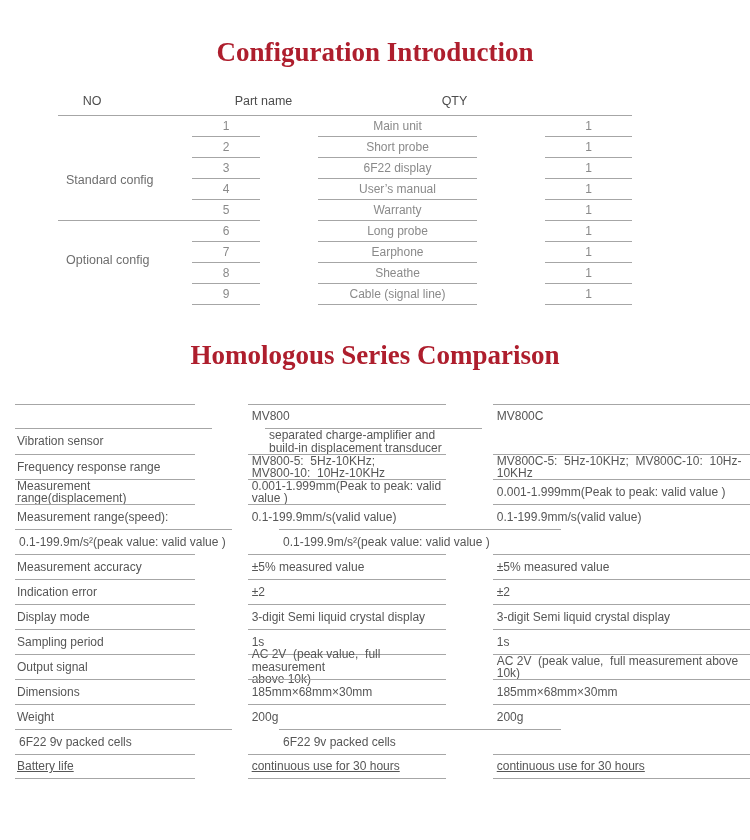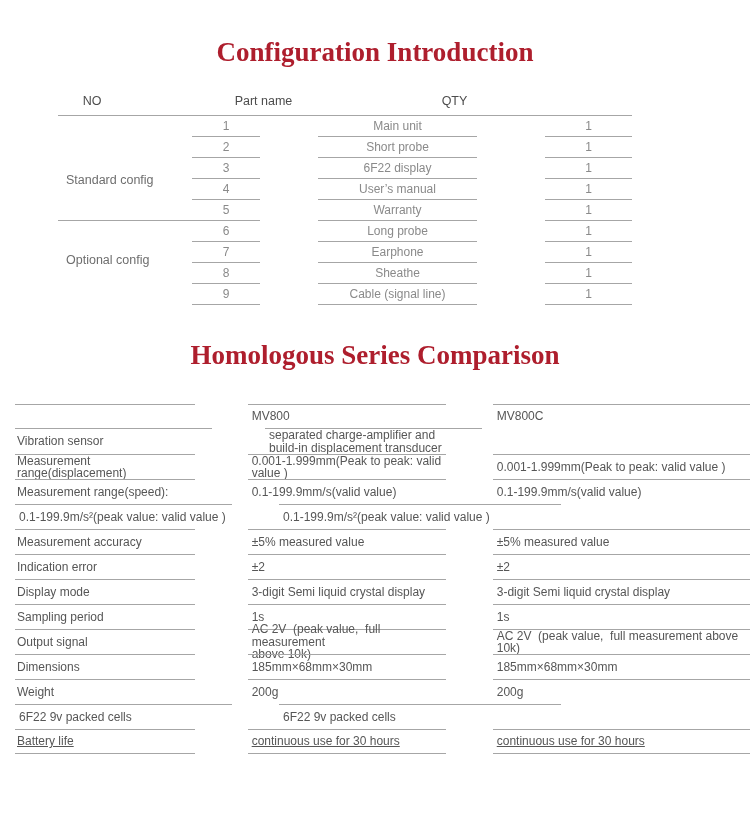--- a/index.html
+++ b/index.html
@@ -165,20 +165,26 @@
       <div class="t2-label"></div>
       <div class="t2-a">MV800</div>
       <div class="t2-b">MV800C</div>
     </div>
     <div class="t2-row h26">
       <div class="t2-label">Vibration sensor</div>
       <div class="t2-a">separated charge-amplifier and
 build-in displacement transducer</div>
     </div>
     <div class="t2-row">
+      <div class="t2-label">Frequency response range</div>
+      <div class="t2-a">MV800-5:  5Hz-10KHz;
+MV800-10:  10Hz-10KHz</div>
+      <div class="t2-b">MV800C-5:  5Hz-10KHz;  MV800C-10:  10Hz-10KHz</div>
+    </div>
+    <div class="t2-row">
       <div class="t2-label">Measurement range(displacement)</div>
       <div class="t2-a">0.001-1.999mm(Peak to peak: valid value )</div>
       <div class="t2-b">0.001-1.999mm(Peak to peak: valid value )</div>
     </div>
     <div class="t2-row">
       <div class="t2-label">Measurement range(speed):</div>
       <div class="t2-a">0.1-199.9mm/s(valid value)</div>
       <div class="t2-b">0.1-199.9mm/s(valid value)</div>
     </div>
     <div class="t2-row">

